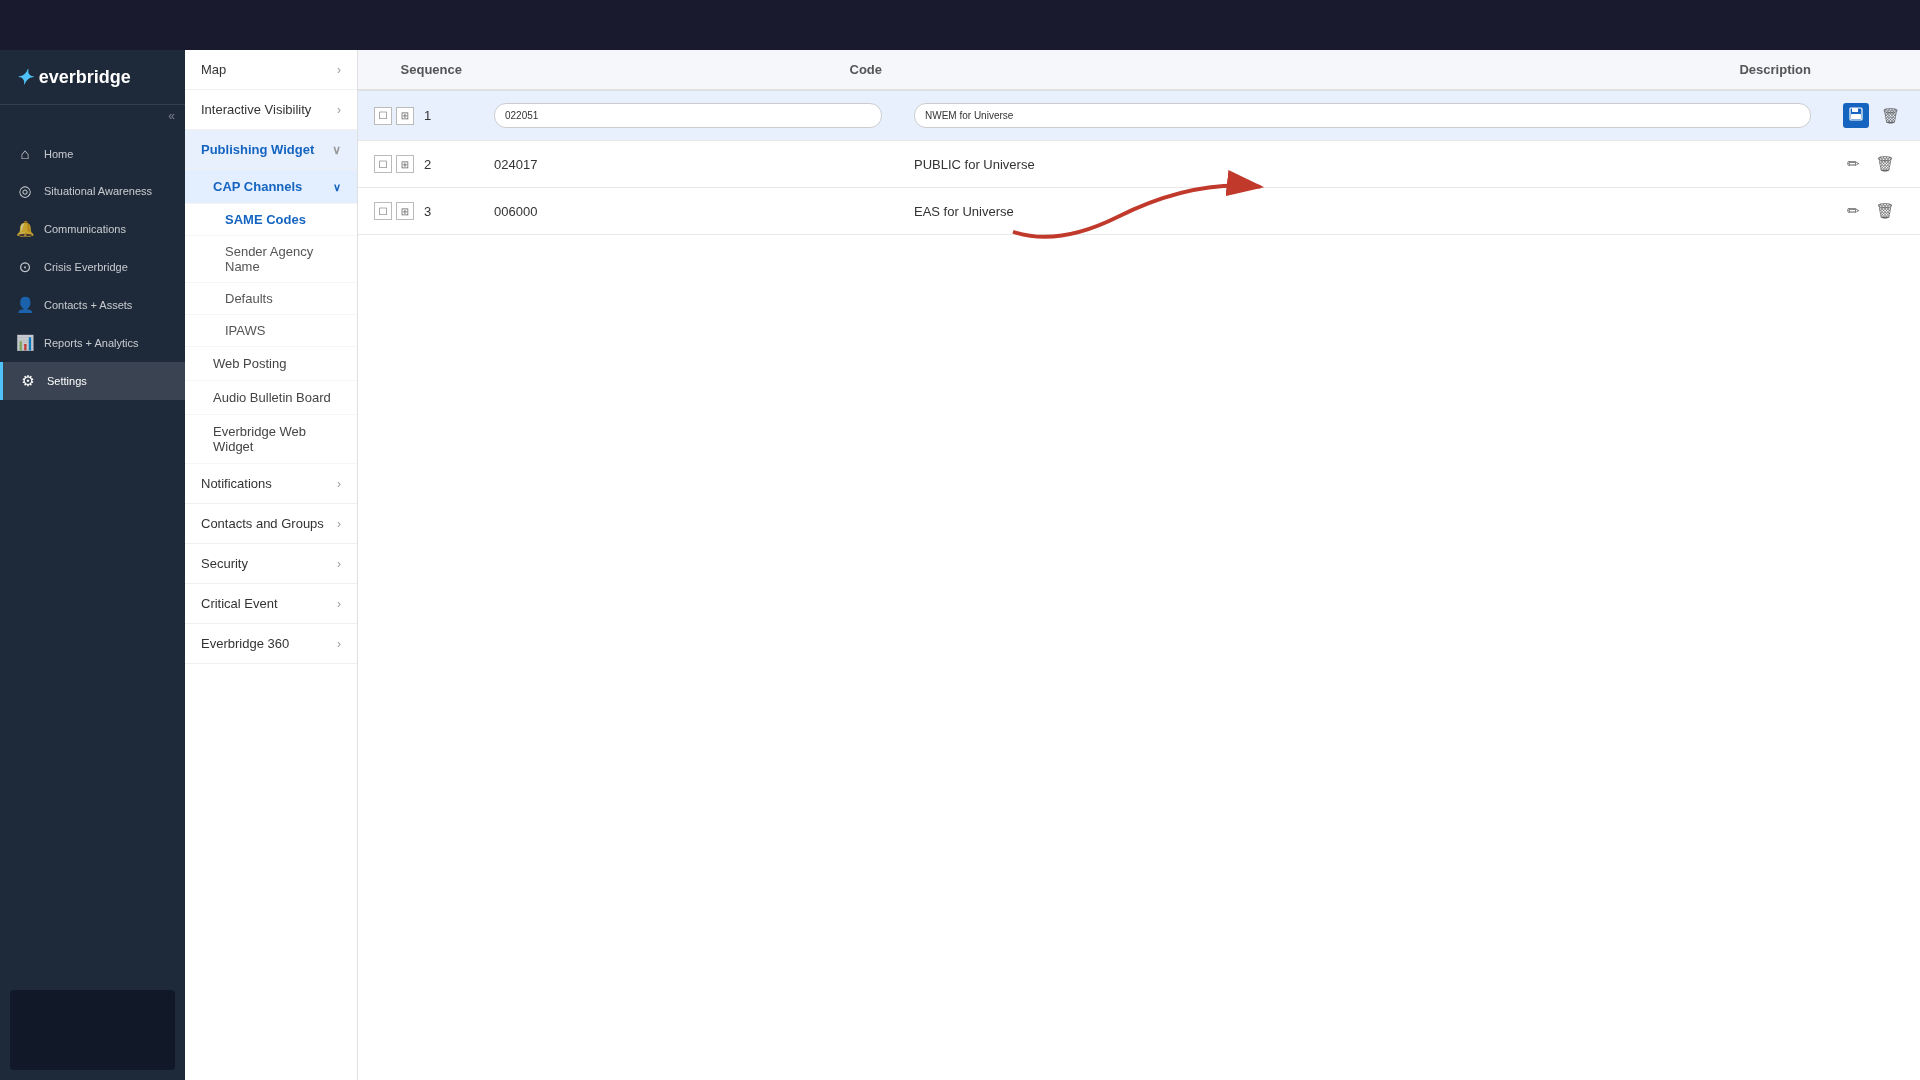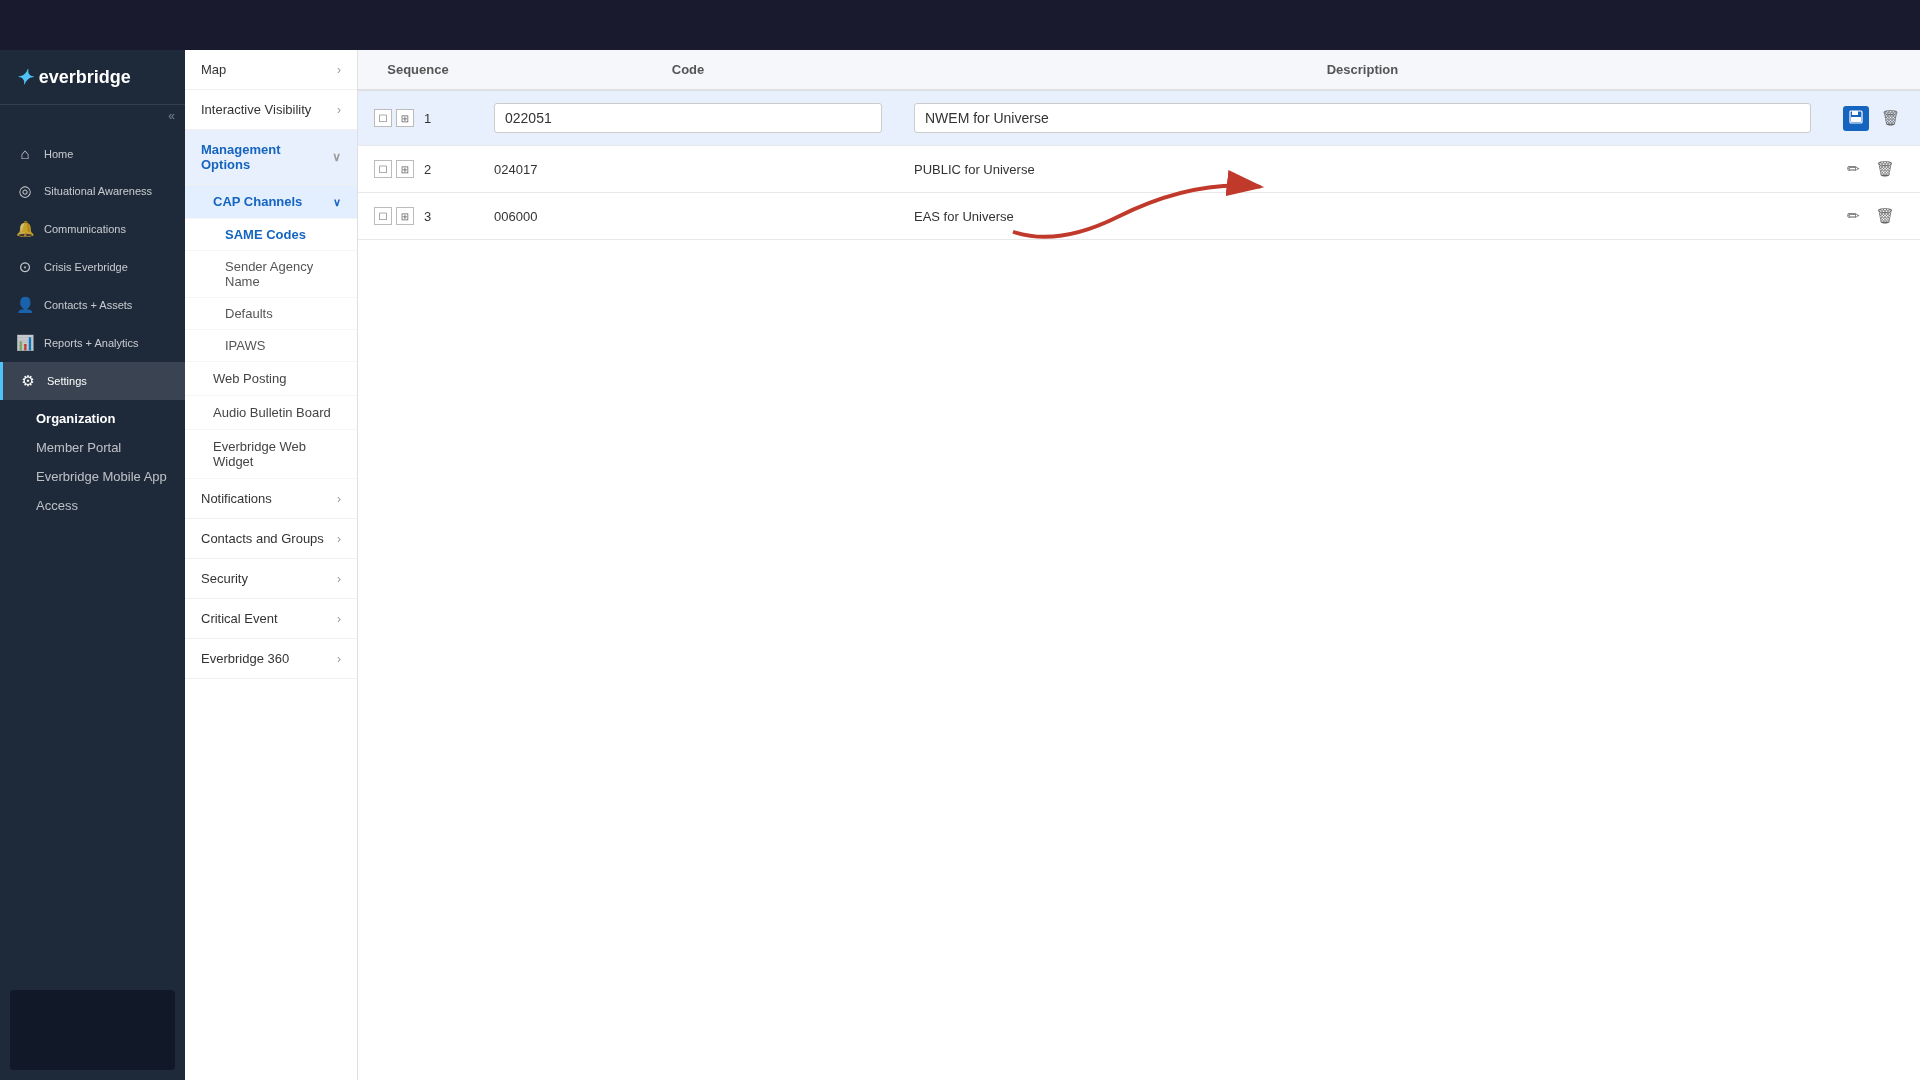--- a/index.html
+++ b/index.html
@@ -36,32 +36,32 @@
     .second-sidebar-sub-sub { padding: 0; }
     .second-sidebar-sub-sub-item { padding: 8px 16px 8px 40px; font-size: 13px; color: #555; cursor: pointer; border-bottom: 1px solid #f5f5f5; }
     .second-sidebar-sub-sub-item.active { color: #1565c0; font-weight: 700; }
 
     
     .main-content { flex: 1; background: #fff; overflow-y: auto; position: relative; }
     .content-area { padding: 0; }
 
     
     .data-table { width: 100%; border-collapse: collapse; }
-    .data-table th { background: #f5f7fa; padding: 12px 16px; text-align: center; font-size: 13px; color: #555; font-weight: 600; border-bottom: 2px solid #e0e0e0; }
+    .data-table th { background: #f5f7fa; padding: 12px 16px; text-align: right; font-size: 13px; color: #555; font-weight: 600; border-bottom: 2px solid #e0e0e0; }
     .data-table td { padding: 12px 16px; border-bottom: 1px solid #e8e8e8; font-size: 13px; color: #333; vertical-align: middle; }
     .data-table tr.highlight-row td { background: #e8f0fe; }
 
     .table-icons { display: flex; gap: 4px; align-items: center; }
     .tbl-icon { width: 18px; height: 18px; border: 1px solid #bbb; display: inline-flex; align-items: center; justify-content: center; font-size: 10px; color: #666; background: #fff; cursor: pointer; }
 
     .action-icons { display: flex; gap: 8px; align-items: center; }
     .action-btn { background: none; border: none; cursor: pointer; color: #666; font-size: 15px; padding: 2px 4px; }
     .action-btn.save-btn { background: #1565c0; color: #fff; border-radius: 3px; padding: 4px 6px; font-size: 13px; }
 
-    .input-field { border: 1px solid #ccc; border-radius: 3px; padding: 6px 10px; font-size: 14px; color: #333; width: 100%; }
+    .input-field { border: 1px solid #ccc; border-radius: 12px; padding: 6px 10px; font-size: 10px; color: #333; width: 100%; }
     .input-field::placeholder { color: #aaa; }
 
     .add-btn { display: flex; align-items: center; gap: 4px; background: none; border: none; color: #1565c0; font-size: 13px; cursor: pointer; font-weight: 600; white-space: nowrap; }
 
     
     .annotation-arrow { position: absolute; top: 88px; left: 640px; width: 300px; height: 120px; pointer-events: none; z-index: 10; }
 
     .position-relative { position: relative; }
   </style>
 </head>
@@ -102,43 +102,37 @@
         <span class="nav-label">Contacts + Assets</span>
       </div>
       <div class="nav-item">
         <span class="nav-icon">📊</span>
         <span class="nav-label">Reports + Analytics</span>
       </div>
       <div class="nav-item active" style="position:relative; border-left: 3px solid #4fc3f7;">
         <span class="nav-icon">⚙</span>
         <span class="nav-label">Settings</span>
       </div>
-      <div class="nav-sub-items">
-        <div class="nav-sub-item active">Organization</div>
-        <div class="nav-sub-item">Member Portal</div>
-        <div class="nav-sub-item">Everbridge Mobile App</div>
-        <div class="nav-sub-item">Access</div>
-      </div>
     </div>
 
     <div style="height:80px; background:#111827; margin: 10px 10px 10px 10px; border-radius:4px;"></div>
   </div>
 
   <div class="second-sidebar">
     <div class="second-sidebar-item">
       <span>Map</span>
       <span class="chevron">›</span>
     </div>
     <div class="second-sidebar-item">
       <span>Interactive Visibility</span>
       <span class="chevron">›</span>
     </div>
 
     <div class="second-sidebar-item active">
-      <span>Management Options</span>
+      <span>Publishing Widget</span>
       <span class="chevron">∨</span>
     </div>
     <div class="second-sidebar-sub">
 
       <div class="second-sidebar-sub-item active" style="display:flex; justify-content:space-between; align-items:flex-end;">
         <span>CAP Channels</span>
         <span class="chevron" style="font-size:11px;">∨</span>
       </div>
       <div class="second-sidebar-sub-sub">
         <div class="second-sidebar-sub-sub-item active">SAME Codes</div>

